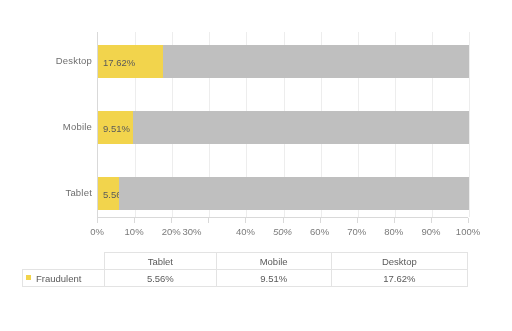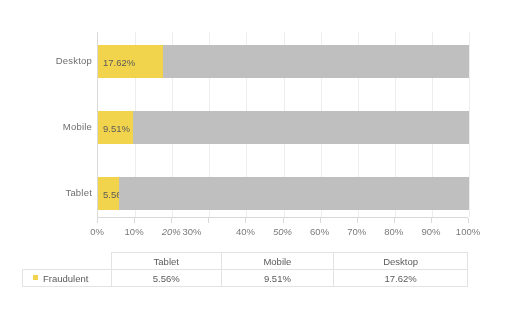--- a/index.html
+++ b/index.html
@@ -116,21 +116,21 @@
     border: 1px solid #e3e3e3;
     height: 16px;
     padding: 0 4px;
     text-align: center;
     font-weight: normal;
   }
   #data-table td.rowhead {
     text-align: left;
     width: 74px;
     white-space: nowrap;
-    padding-left: 10px;
+    padding-left: 3px;
   }
   #data-table td.corner {
     border-left: none;
     border-top: none;
     border-bottom: none;
   }
   .legend-swatch {
     display: inline-block;
     width: 5px;
     height: 5px;
@@ -186,21 +186,21 @@
       <div class="seg seg-normal" id="seg-t-n" style="width: 350.372px;"></div>
     </div>
   </div>
 
   <div id="ticks">
       <div class="tick-mark" style="left: 97px;"></div>
       <div class="tick-label" style="left: 97px;">0%</div>
       <div class="tick-mark" style="left: 134.1px;"></div>
       <div class="tick-label" style="left: 134.1px;">10%</div>
       <div class="tick-mark" style="left: 171.2px;"></div>
-      <div class="tick-label" style="left: 171.2px; font-style: italic;">20%</div>
+      <div class="tick-label" style="left: 171.2px;">20%</div>
       <div class="tick-mark" style="left: 208.3px;"></div>
       <div class="tick-label" style="left: 192px; text-align: center;">30%</div>
       <div class="tick-mark" style="left: 245.4px;"></div>
       <div class="tick-label" style="left: 245.4px;">40%</div>
       <div class="tick-mark" style="left: 282.5px;"></div>
       <div class="tick-label" style="left: 282.5px; font-style: italic;">50%</div>
       <div class="tick-mark" style="left: 319.6px;"></div>
       <div class="tick-label" style="left: 319.6px;">60%</div>
       <div class="tick-mark" style="left: 356.7px;"></div>
       <div class="tick-label" style="left: 356.7px;">70%</div>

